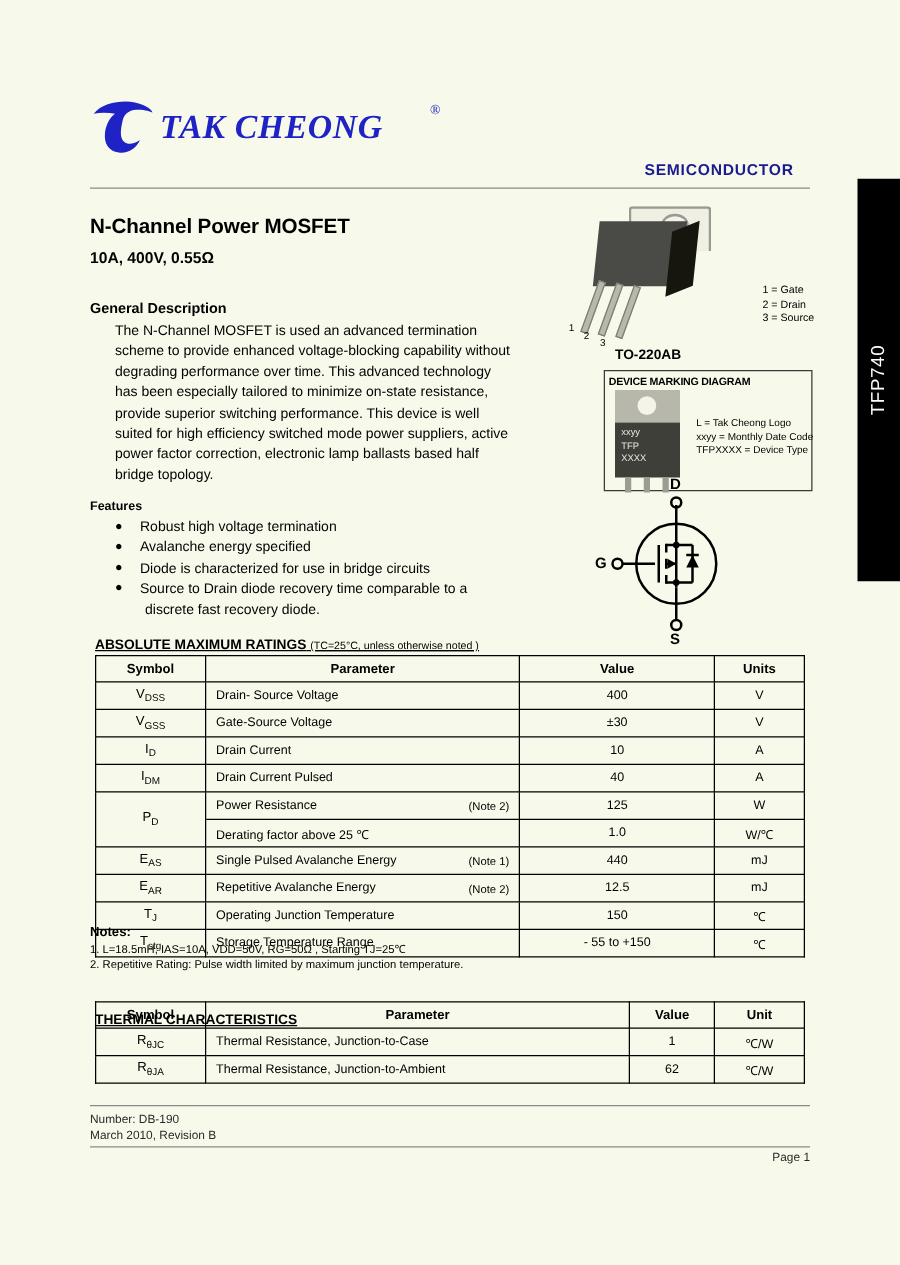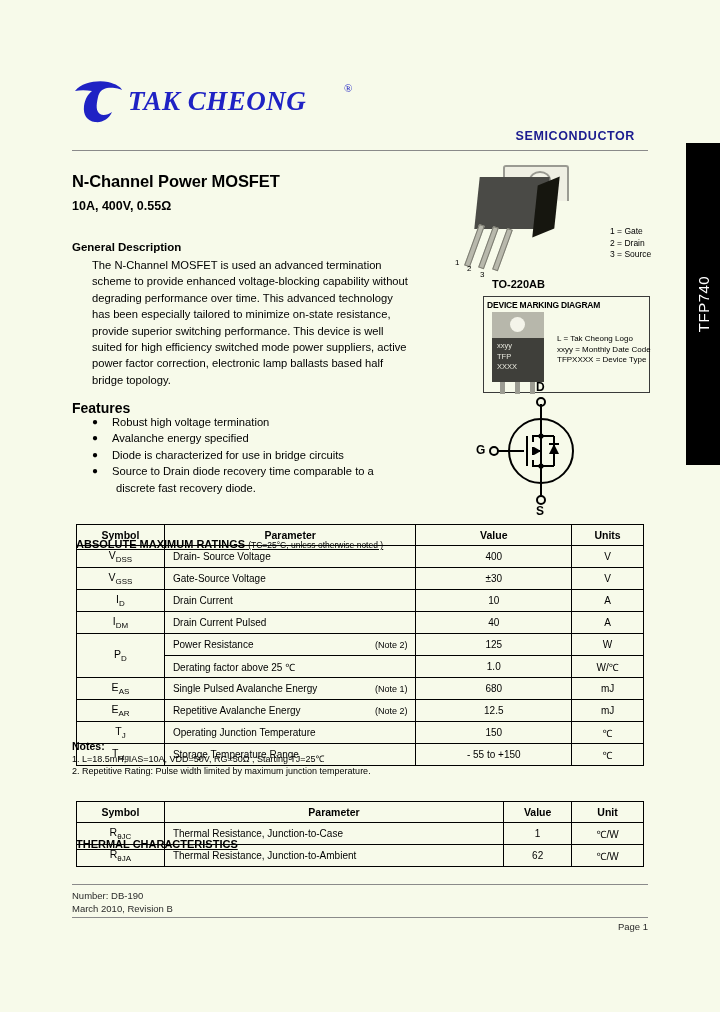--- a/index.html
+++ b/index.html
@@ -124,21 +124,21 @@
     top: 257px;
     width: 320px;
     font-size: 11.2px;
     line-height: 16.4px;
     text-align: left;
   }
   #features-heading {
     position: absolute;
     left: 72px;
     top: 400px;
-    font-size: 14px;
+    font-size: 10px;
     font-weight: bold;
   }
   #features-list {
     position: absolute;
     left: 84px;
     top: 414px;
     width: 350px;
     margin: 0;
     padding: 0;
     list-style: none;
@@ -311,21 +311,20 @@
   }
   #schematic svg { display: block; }
 
   
   .section-title {
     position: absolute;
     font-size: 11px;
     font-weight: bold;
     text-decoration: underline;
     white-space: nowrap;
-    margin-top: 28px;
   }
   .section-title .cond {
     font-weight: normal;
     font-size: 8.5px;
     text-decoration: underline;
   }
   #amr-title { left: 76px; top: 510px; }
   #thermal-title { left: 76px; top: 810px; }
 
   table.spec {
@@ -598,21 +597,21 @@
         <td class="unit">W</td>
       </tr>
       <tr>
         <td class="param"><span>Derating factor above 25 ℃</span><span class="note"></span></td>
         <td class="val">1.0</td>
         <td class="unit">W/℃</td>
       </tr>
       <tr>
         <td class="sym"><span>E</span><sub>AS</sub></td>
         <td class="param"><span>Single Pulsed Avalanche Energy</span><span class="note">(Note 1)</span></td>
-        <td class="val">680</td>
+        <td class="val">440</td>
         <td class="unit">mJ</td>
       </tr>
       <tr>
         <td class="sym"><span>E</span><sub>AR</sub></td>
         <td class="param"><span>Repetitive Avalanche Energy</span><span class="note">(Note 2)</span></td>
         <td class="val">12.5</td>
         <td class="unit">mJ</td>
       </tr>
       <tr>
         <td class="sym"><span>T</span><sub>J</sub></td>

